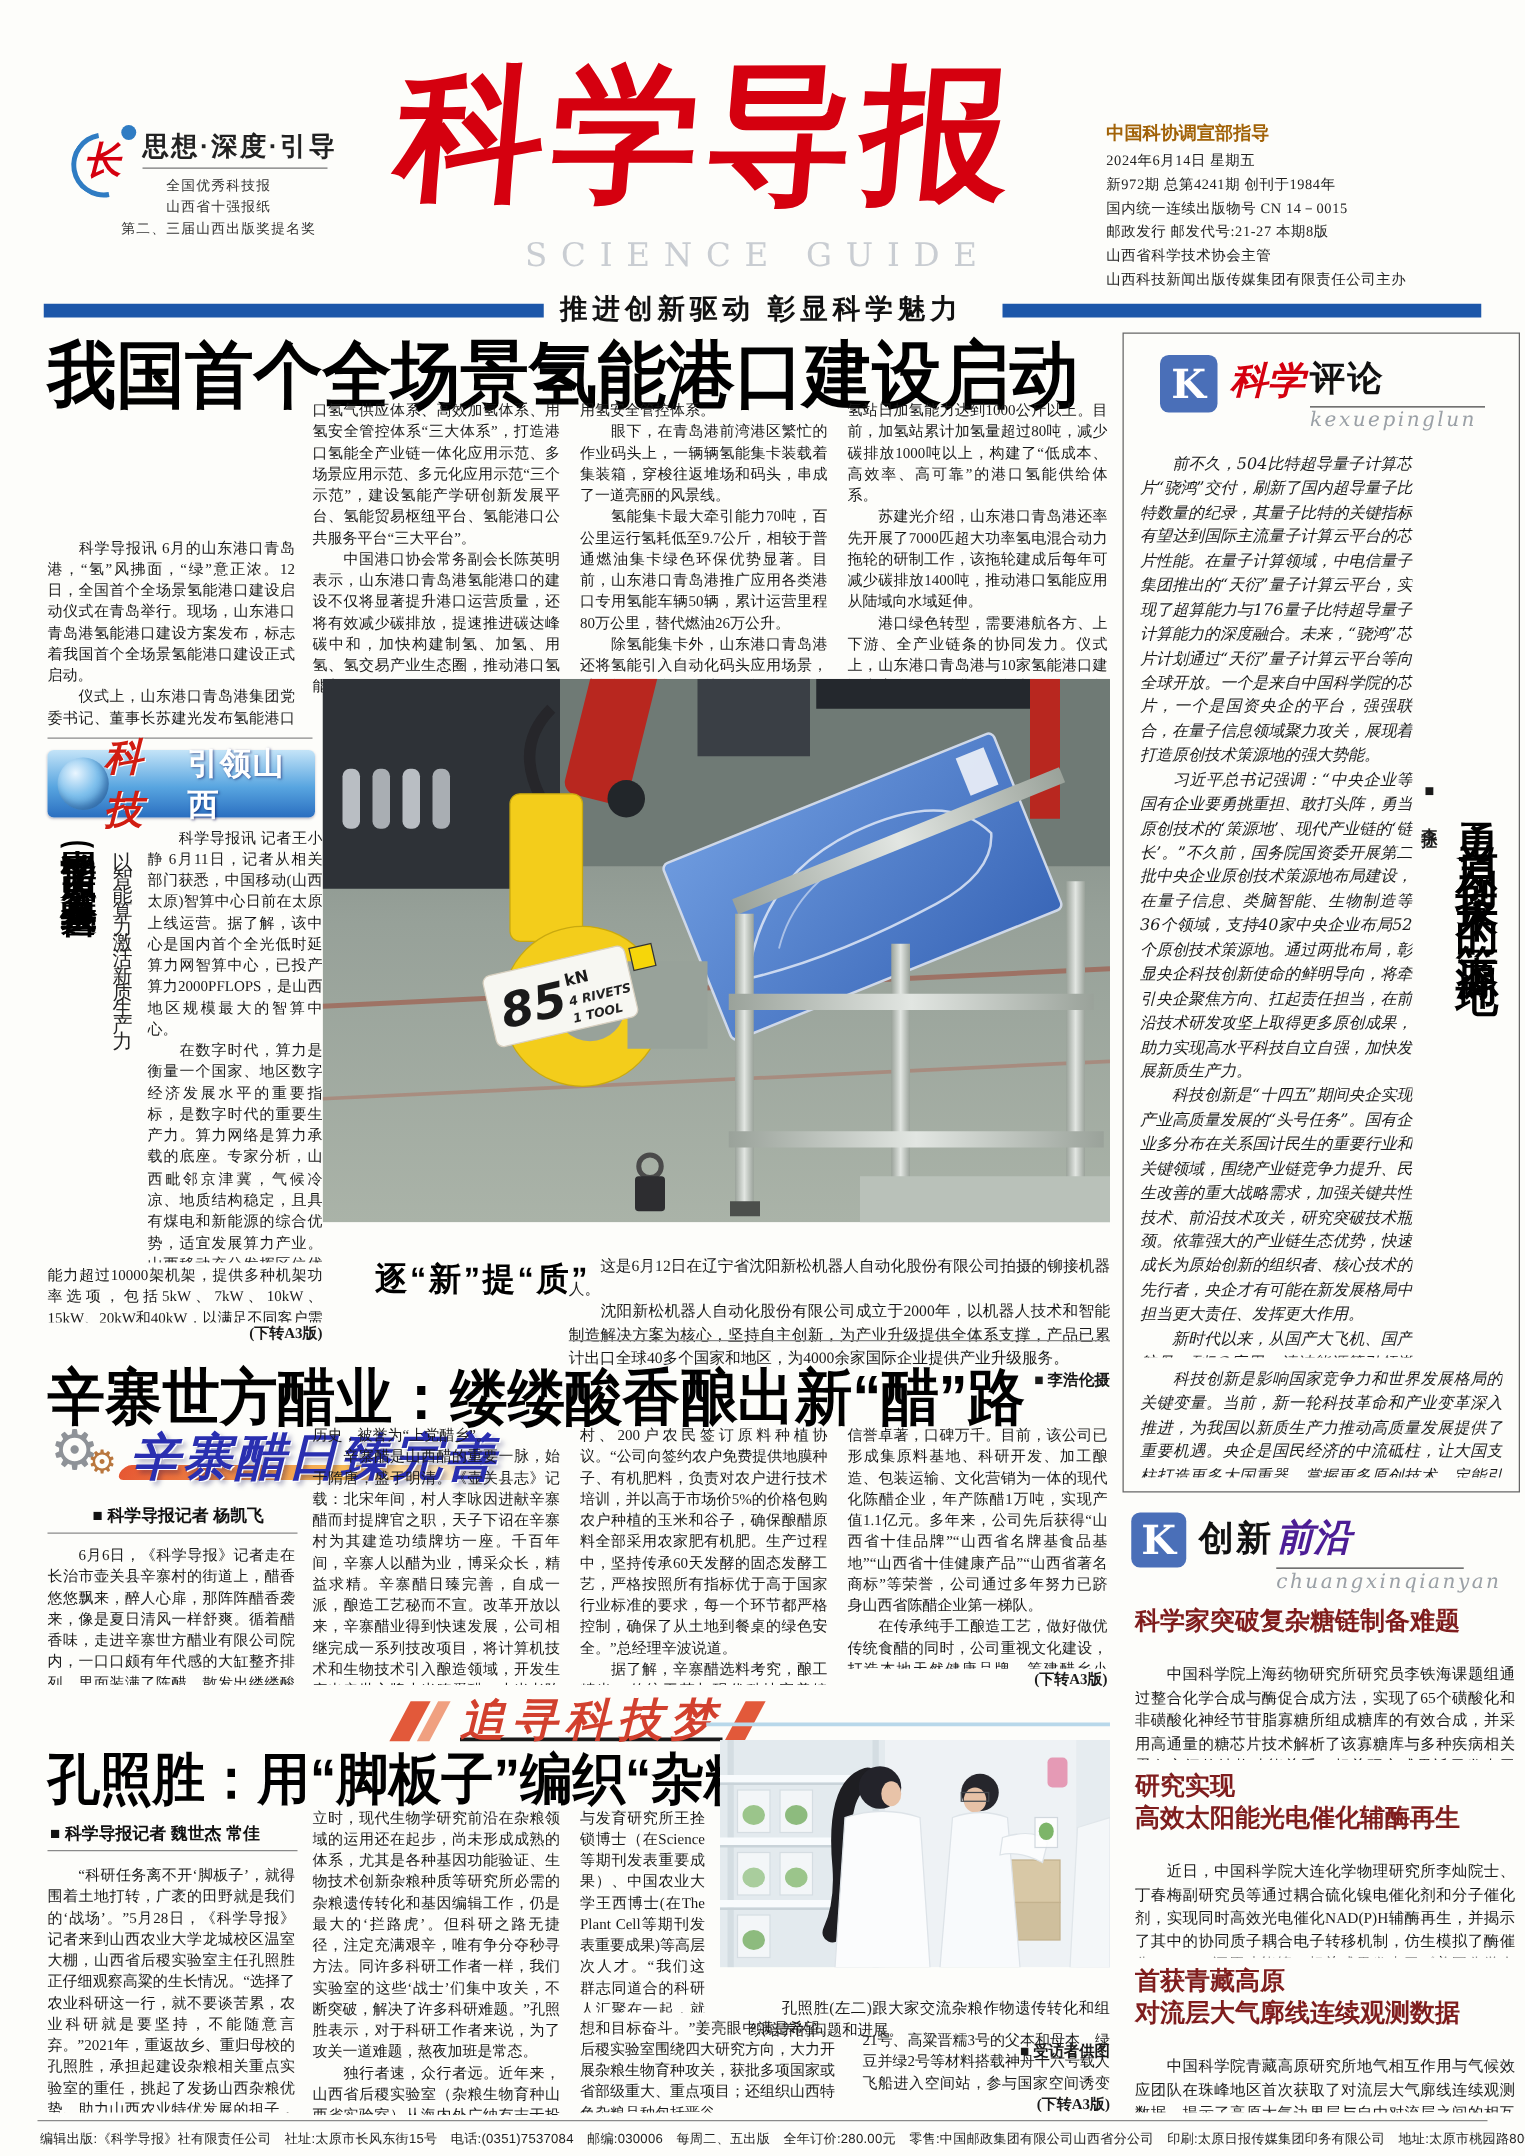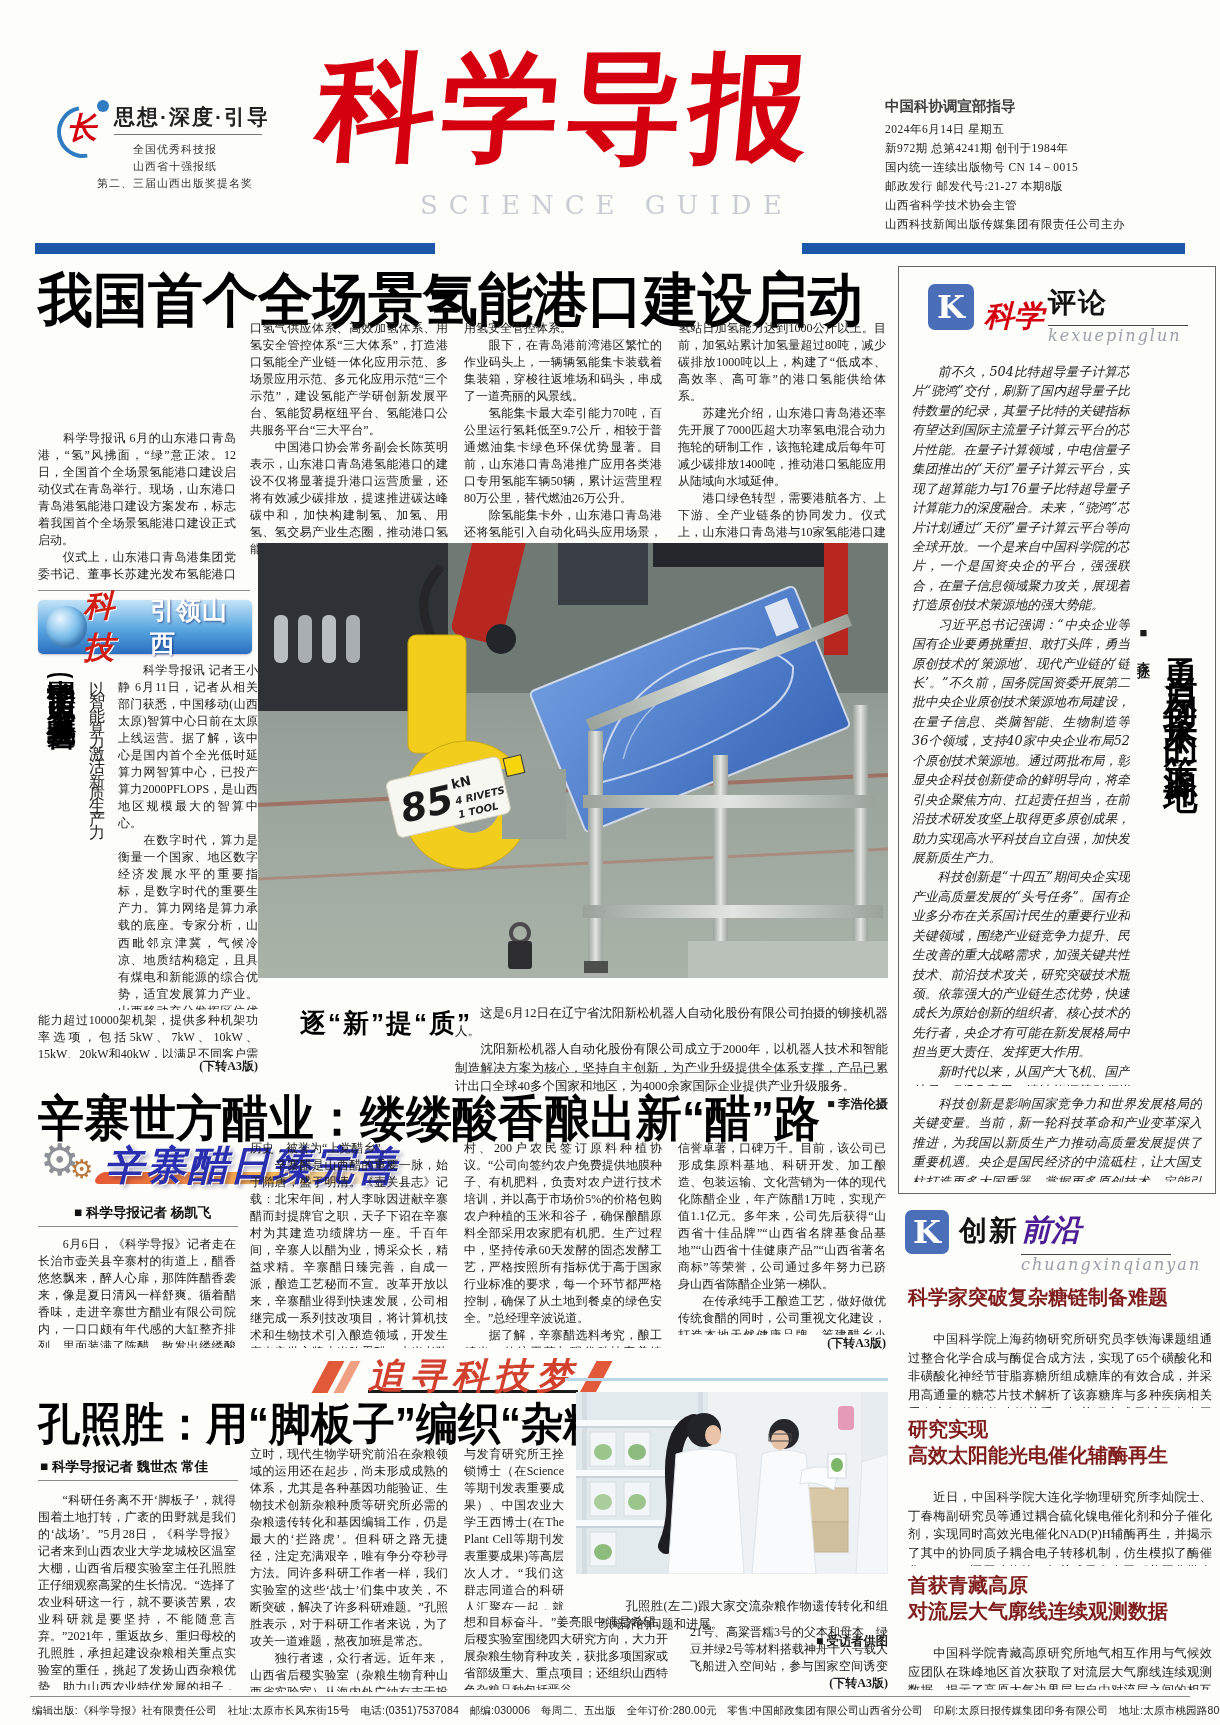--- a/index.html
+++ b/index.html
@@ -10,21 +10,21 @@
   .logo{width:54px;height:54px;}
   .logo .ring{position:absolute;left:2px;top:6px;width:44px;height:44px;border:4px solid #2f7cc3;border-radius:50%;
         border-top-color:transparent;border-right-color:transparent;transform:rotate(35deg);}
   .logo .ch{position:absolute;left:12px;top:8px;font:italic 700 30px "DejaVu Serif",serif;color:#d5000f;}
   .logo .dot{position:absolute;right:0;top:0;width:12px;height:12px;border-radius:50%;background:#2f7cc3;}
   .tagline{font:700 21px "Liberation Sans",sans-serif;letter-spacing:2px;color:#222;}
   .tagdiv{height:1px;background:#777;}
   .awards{font:11px/1.55 "Liberation Sans",sans-serif;color:#333;text-align:center;letter-spacing:1px;}
   .mast{font:700 118px/1 "DejaVu Serif",serif;color:#d5000f;letter-spacing:6px;transform:skewX(-5deg);white-space:nowrap;}
   .mast-en{font:26px "DejaVu Serif",serif;color:#c9cdd2;letter-spacing:11px;}
-  .guid{font:700 14.5px "Liberation Sans",sans-serif;color:#404040;}
+  .guid{font:700 14.5px "Liberation Sans",sans-serif;color:#a16207;}
   .pubinfo{font:11.5px/1.65 "Liberation Serif",serif;color:#222;letter-spacing:.5px;}
   .bluebar{height:11px;background:#1d57a9;}
   .slogan{font:700 22px "Liberation Sans",sans-serif;letter-spacing:4px;color:#111;white-space:nowrap;}
   
   .h1{font-family:"Liberation Sans",sans-serif;font-weight:900;color:#000;white-space:nowrap;transform:scaleY(1.06);transform-origin:left top;}
   .col{font-size:12px;line-height:1.42;text-align:justify;white-space:pre-line;overflow:hidden;}
   .flexcol{display:flex;flex-direction:column;}
   .flexcol .grow{flex:1;overflow:hidden;}
   .authline{text-align:right;font-weight:700;font-size:12.5px;padding-right:4px;}
   .jumpline{text-align:right;font-weight:700;font-size:12px;}
@@ -57,21 +57,21 @@
   .ribbon .txt{font:italic 700 36px "DejaVu Serif",serif;color:#d2402e;letter-spacing:6px;margin:0 10px;white-space:nowrap;}
   
   .v{writing-mode:vertical-rl;}
   .vtitle{font-family:"Liberation Sans",sans-serif;font-weight:900;color:#000;}
   .vsub{font-family:"Liberation Sans",sans-serif;color:#222;}
   
   .essaybox{border:1px solid #666;}
   .klogo{background:#4a6fb8;border-radius:7px;color:#fff;display:flex;align-items:center;justify-content:center;
       font:700 32px "DejaVu Serif",serif;}
   .ebadge{display:flex;align-items:flex-start;}
-  .ebadge .cn1{font:italic 700 30px "DejaVu Serif",serif;color:#d5000f;margin:12px 4px 0 10px;}
+  .ebadge .cn1{font:italic 700 30px "DejaVu Serif",serif;color:#d5000f;margin:0 4px 0 10px;}
   .ebadge .cn2{font:700 28px "Liberation Sans",sans-serif;color:#111;letter-spacing:2px;}
   .ebadge .py{font:italic 16px "DejaVu Serif",serif;color:#9aa0a6;letter-spacing:2px;}
   .ebadge .under{height:1px;background:#444;margin-top:3px;}
   .essaybody{font-family:"DejaVu Serif",serif;font-style:italic;font-size:12.8px;line-height:1.52;
       text-align:justify;white-space:pre-line;overflow:hidden;}
   .fr-title{font:700 20px "Liberation Sans",sans-serif;color:#7f1d1d;line-height:1.3;}
   .fr-title:empty{display:none;}
   .fr-body{font-size:12.3px;line-height:1.5;text-align:justify;white-space:pre-line;overflow:hidden;}
   
   .captitle{font:700 26px "Liberation Sans",sans-serif;letter-spacing:2px;color:#000;white-space:nowrap;}
@@ -100,20 +100,21 @@
   <div class="abs guid" style="left:885px;top:97px;">中国科协调宣部指导</div>
   <div class="abs pubinfo" style="left:885px;top:120px;width:312px;">
     <div>2024年6月14日 星期五</div>
     <div>新972期 总第4241期 创刊于1984年</div>
     <div>国内统一连续出版物号 CN 14－0015</div>
     <div>邮政发行 邮发代号:21-27 本期8版</div>
     <div>山西省科学技术协会主管</div>
     <div>山西科技新闻出版传媒集团有限责任公司主办</div>
   </div>
   <div class="abs bluebar" style="left:35px;top:243px;width:400px;"></div>
+  <div class="abs slogan" style="left:448px;top:232px;">推进创新驱动  彰显科学魅力</div>
   <div class="abs bluebar" style="left:802px;top:243px;width:383px;"></div>
 
   <div class="abs h1" style="left:38px;top:262px;font-size:55px;">我国首个全场景氢能港口建设启动</div>
   <div class="abs col" style="left:38px;top:430px;width:198px;height:152px;">　　科学导报讯 6月的山东港口青岛港，“氢”风拂面，“绿”意正浓。12日，全国首个全场景氢能港口建设启动仪式在青岛举行。现场，山东港口青岛港氢能港口建设方案发布，标志着我国首个全场景氢能港口建设正式启动。
 　　仪式上，山东港口青岛港集团党委书记、董事长苏建光发布氢能港口建设方案。他介绍，山东港口青岛港将加快推动氢能全链条多场景应用落地，建设“中国氢港”。在具体举措上，山东港口将依托青岛港构建港</div>
   <div class="abs col" style="left:250px;top:320px;width:198px;height:246px;">口氢气供应体系、高效加氢体系、用氢安全管控体系“三大体系”，打造港口氢能全产业链一体化应用示范、多场景应用示范、多元化应用示范“三个示范”，建设氢能产学研创新发展平台、氢能贸易枢纽平台、氢能港口公共服务平台“三大平台”。
 　　中国港口协会常务副会长陈英明表示，山东港口青岛港氢能港口的建设不仅将显著提升港口运营质量，还将有效减少碳排放，提速推进碳达峰碳中和，加快构建制氢、加氢、用氢、氢交易产业生态圈，推动港口氢能贸易发展。
 　　近年来，山东港口青岛港积极探索氢能在港口的多场景应用，统筹推进氢能“制、储、运、加、用”全链条发展，为全场景氢能港</div>
   <div class="abs col" style="left:464px;top:320px;width:198px;height:246px;">用氢安全管控体系。
 　　眼下，在青岛港前湾港区繁忙的作业码头上，一辆辆氢能集卡装载着集装箱，穿梭往返堆场和码头，串成了一道亮丽的风景线。

